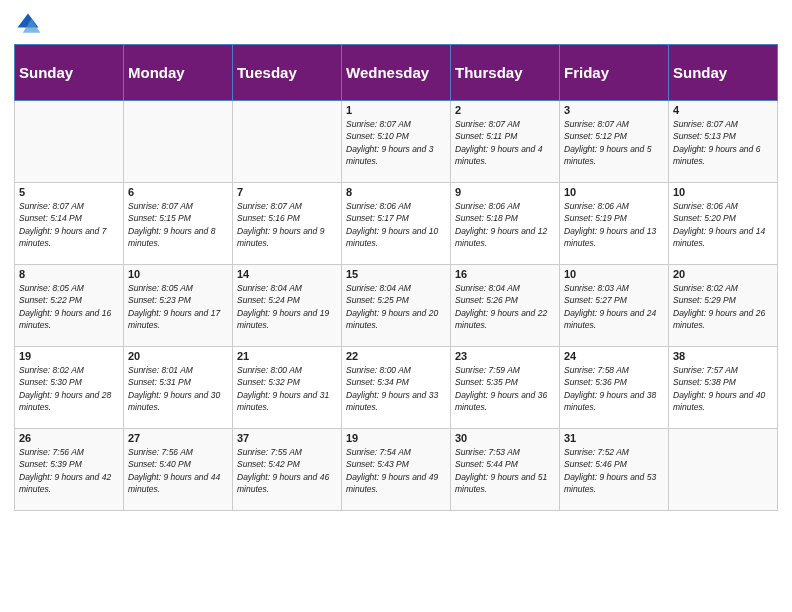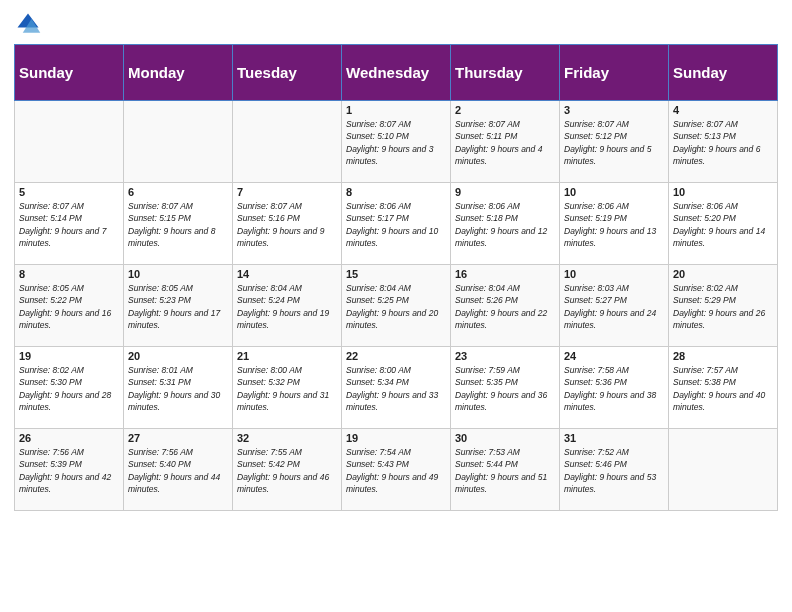--- a/index.html
+++ b/index.html
@@ -231,35 +231,35 @@
           </td>
           <td>
             <span class="day-number">23</span>
             <div class="day-info">Sunrise: 7:59 AM<br>Sunset: 5:35 PM<br>Daylight: 9 hours and 36 minutes.</div>
           </td>
           <td>
             <span class="day-number">24</span>
             <div class="day-info">Sunrise: 7:58 AM<br>Sunset: 5:36 PM<br>Daylight: 9 hours and 38 minutes.</div>
           </td>
           <td>
-            <span class="day-number">28</span>
+            <span class="day-number">38</span>
             <div class="day-info">Sunrise: 7:57 AM<br>Sunset: 5:38 PM<br>Daylight: 9 hours and 40 minutes.</div>
           </td>
         </tr>
         <tr>
           <td>
             <span class="day-number">26</span>
             <div class="day-info">Sunrise: 7:56 AM<br>Sunset: 5:39 PM<br>Daylight: 9 hours and 42 minutes.</div>
           </td>
           <td>
             <span class="day-number">27</span>
             <div class="day-info">Sunrise: 7:56 AM<br>Sunset: 5:40 PM<br>Daylight: 9 hours and 44 minutes.</div>
           </td>
           <td>
-            <span class="day-number">32</span>
+            <span class="day-number">37</span>
             <div class="day-info">Sunrise: 7:55 AM<br>Sunset: 5:42 PM<br>Daylight: 9 hours and 46 minutes.</div>
           </td>
           <td>
             <span class="day-number">19</span>
             <div class="day-info">Sunrise: 7:54 AM<br>Sunset: 5:43 PM<br>Daylight: 9 hours and 49 minutes.</div>
           </td>
           <td>
             <span class="day-number">30</span>
             <div class="day-info">Sunrise: 7:53 AM<br>Sunset: 5:44 PM<br>Daylight: 9 hours and 51 minutes.</div>
           </td>

